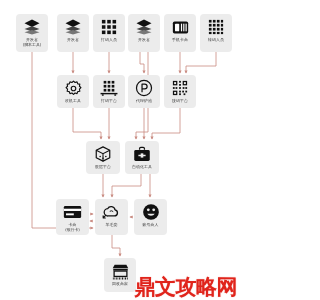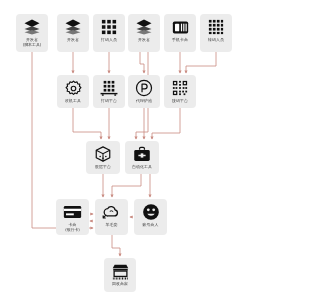--- a/index.html
+++ b/index.html
@@ -384,14 +384,15 @@
           <rect x="12.7" y="16.4" width="1.1" height="2.4"></rect>
             <rect x="14.8" y="16.4" width="0.6" height="2.4"></rect>
           <rect x="16.3" y="16.4" width="1.1" height="2.4"></rect>
             <rect x="18.4" y="16.4" width="0.9" height="2.4"></rect>
         </g>
       </svg>
     </span>
     <span class="lbl">回收商家</span>
   </div>
 
+  <div class="watermark">鼎文攻略网</div>
 
 </div>
 
 </body></html>

